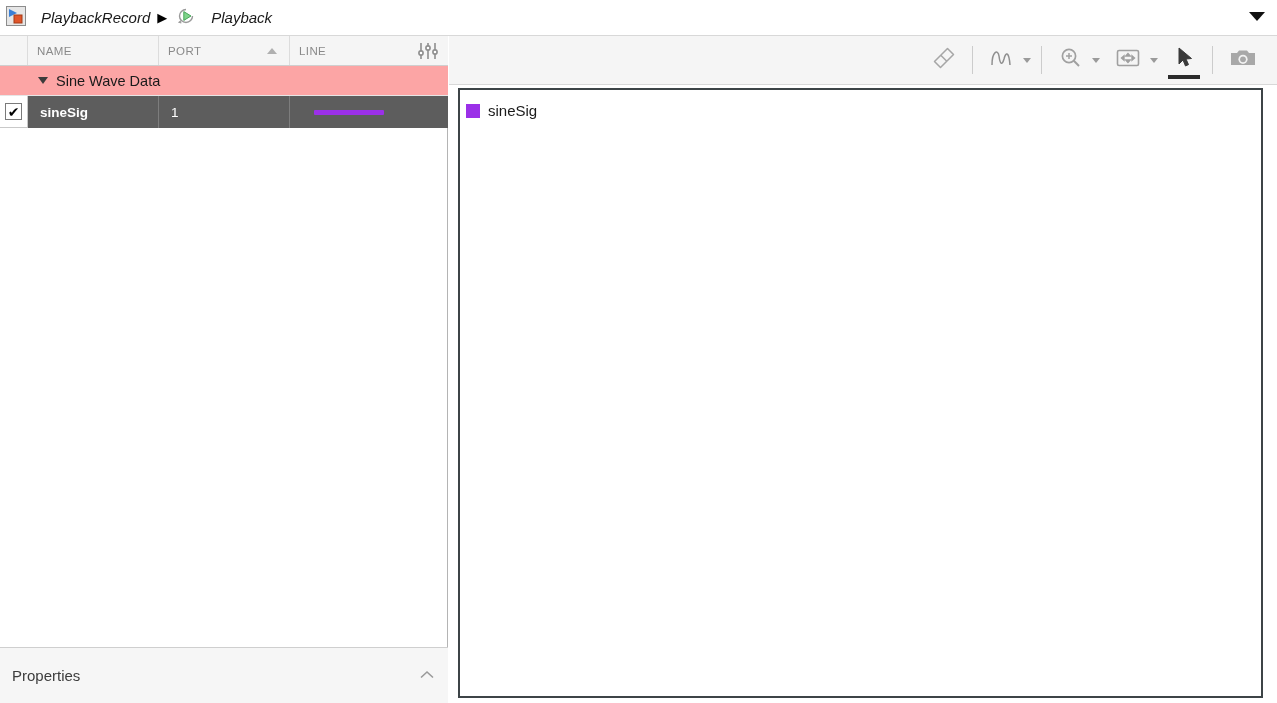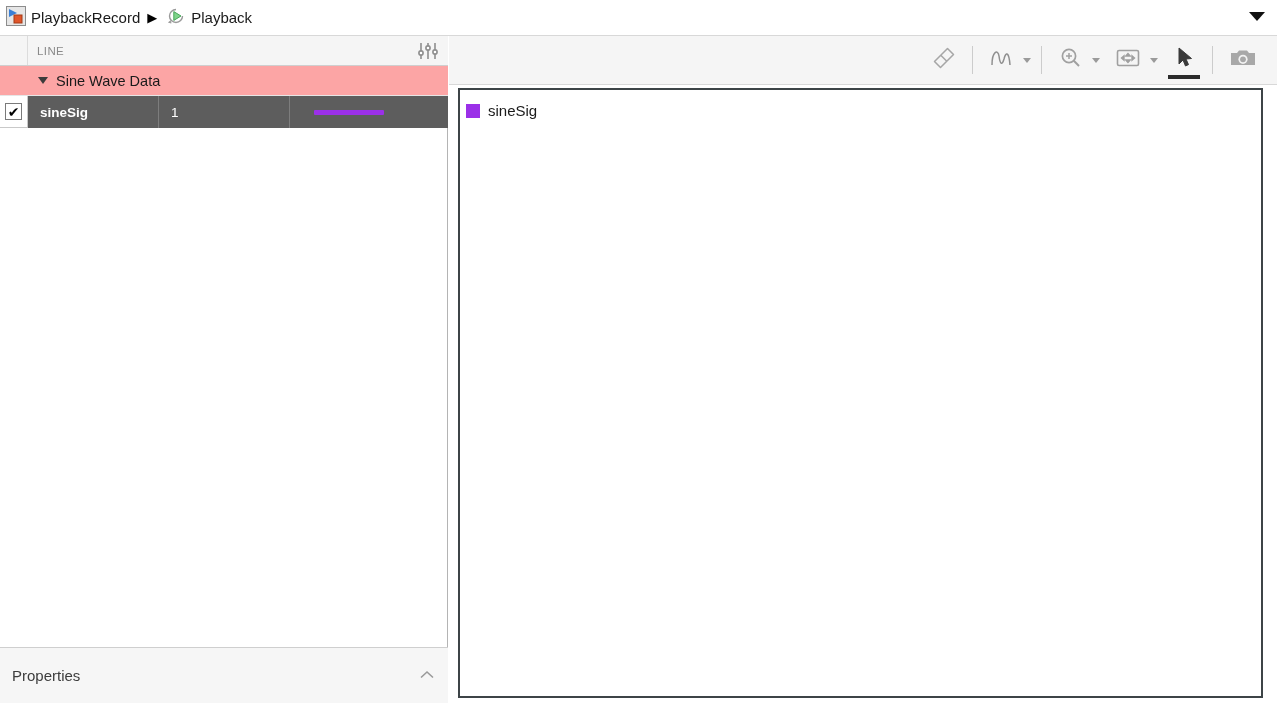--- a/index.html
+++ b/index.html
@@ -10,21 +10,21 @@
     overflow: hidden;
   }
 
   
   #breadcrumb-bar {
     position: absolute; left: 0; top: 0; width: 1277px; height: 36px;
     background: #ffffff;
     border-bottom: 1px solid #d8d8d8;
     display: flex; align-items: center;
   }
-  .bc-item { display: flex; align-items: center; gap: 5px; padding: 0 2px; height: 28px; }
+  .bc-item { display: flex; align-items: center; gap: 15px; padding: 0 2px; height: 28px; font-style: italic; }
   .bc-label { font-size: 15px; color: #1a1a1a; white-space: nowrap; }
   .bc-sep { font-size: 13px; color: #000; margin: 0 7px 0 5px; }
   #bc-app-icon { margin-left: 4px; }
   #topbar-caret {
     position: absolute; right: 12px; top: 12px;
     width: 0; height: 0;
     border-left: 8px solid transparent; border-right: 8px solid transparent;
     border-top: 9px solid #111;
   }
 
@@ -180,20 +180,27 @@
     <span class="bc-label">Playback</span>
   </div>
 
   <div id="topbar-caret"></div>
 </div>
 
 <div id="left-panel">
 
   <div id="table-header">
     <div class="th" id="th-check"></div>
+    <div class="th" id="th-name">
+      <span>NAME</span>
+    </div>
+    <div class="th" id="th-port">
+      <span>PORT</span>
+      <span id="sort-asc-icon"></span>
+    </div>
     <div class="th" id="th-line">
       <span>LINE</span>
       <span id="settings-icon">
         <svg width="22" height="20" viewBox="0 0 22 20">
           <g stroke="#8e8e8e" stroke-width="1.6" fill="none">
             <line x1="4" y1="2" x2="4" y2="18"></line>
             <line x1="11" y1="2" x2="11" y2="18"></line>
             <line x1="18" y1="2" x2="18" y2="18"></line>
           </g>
           <g fill="#ffffff" stroke="#8e8e8e" stroke-width="1.6">

